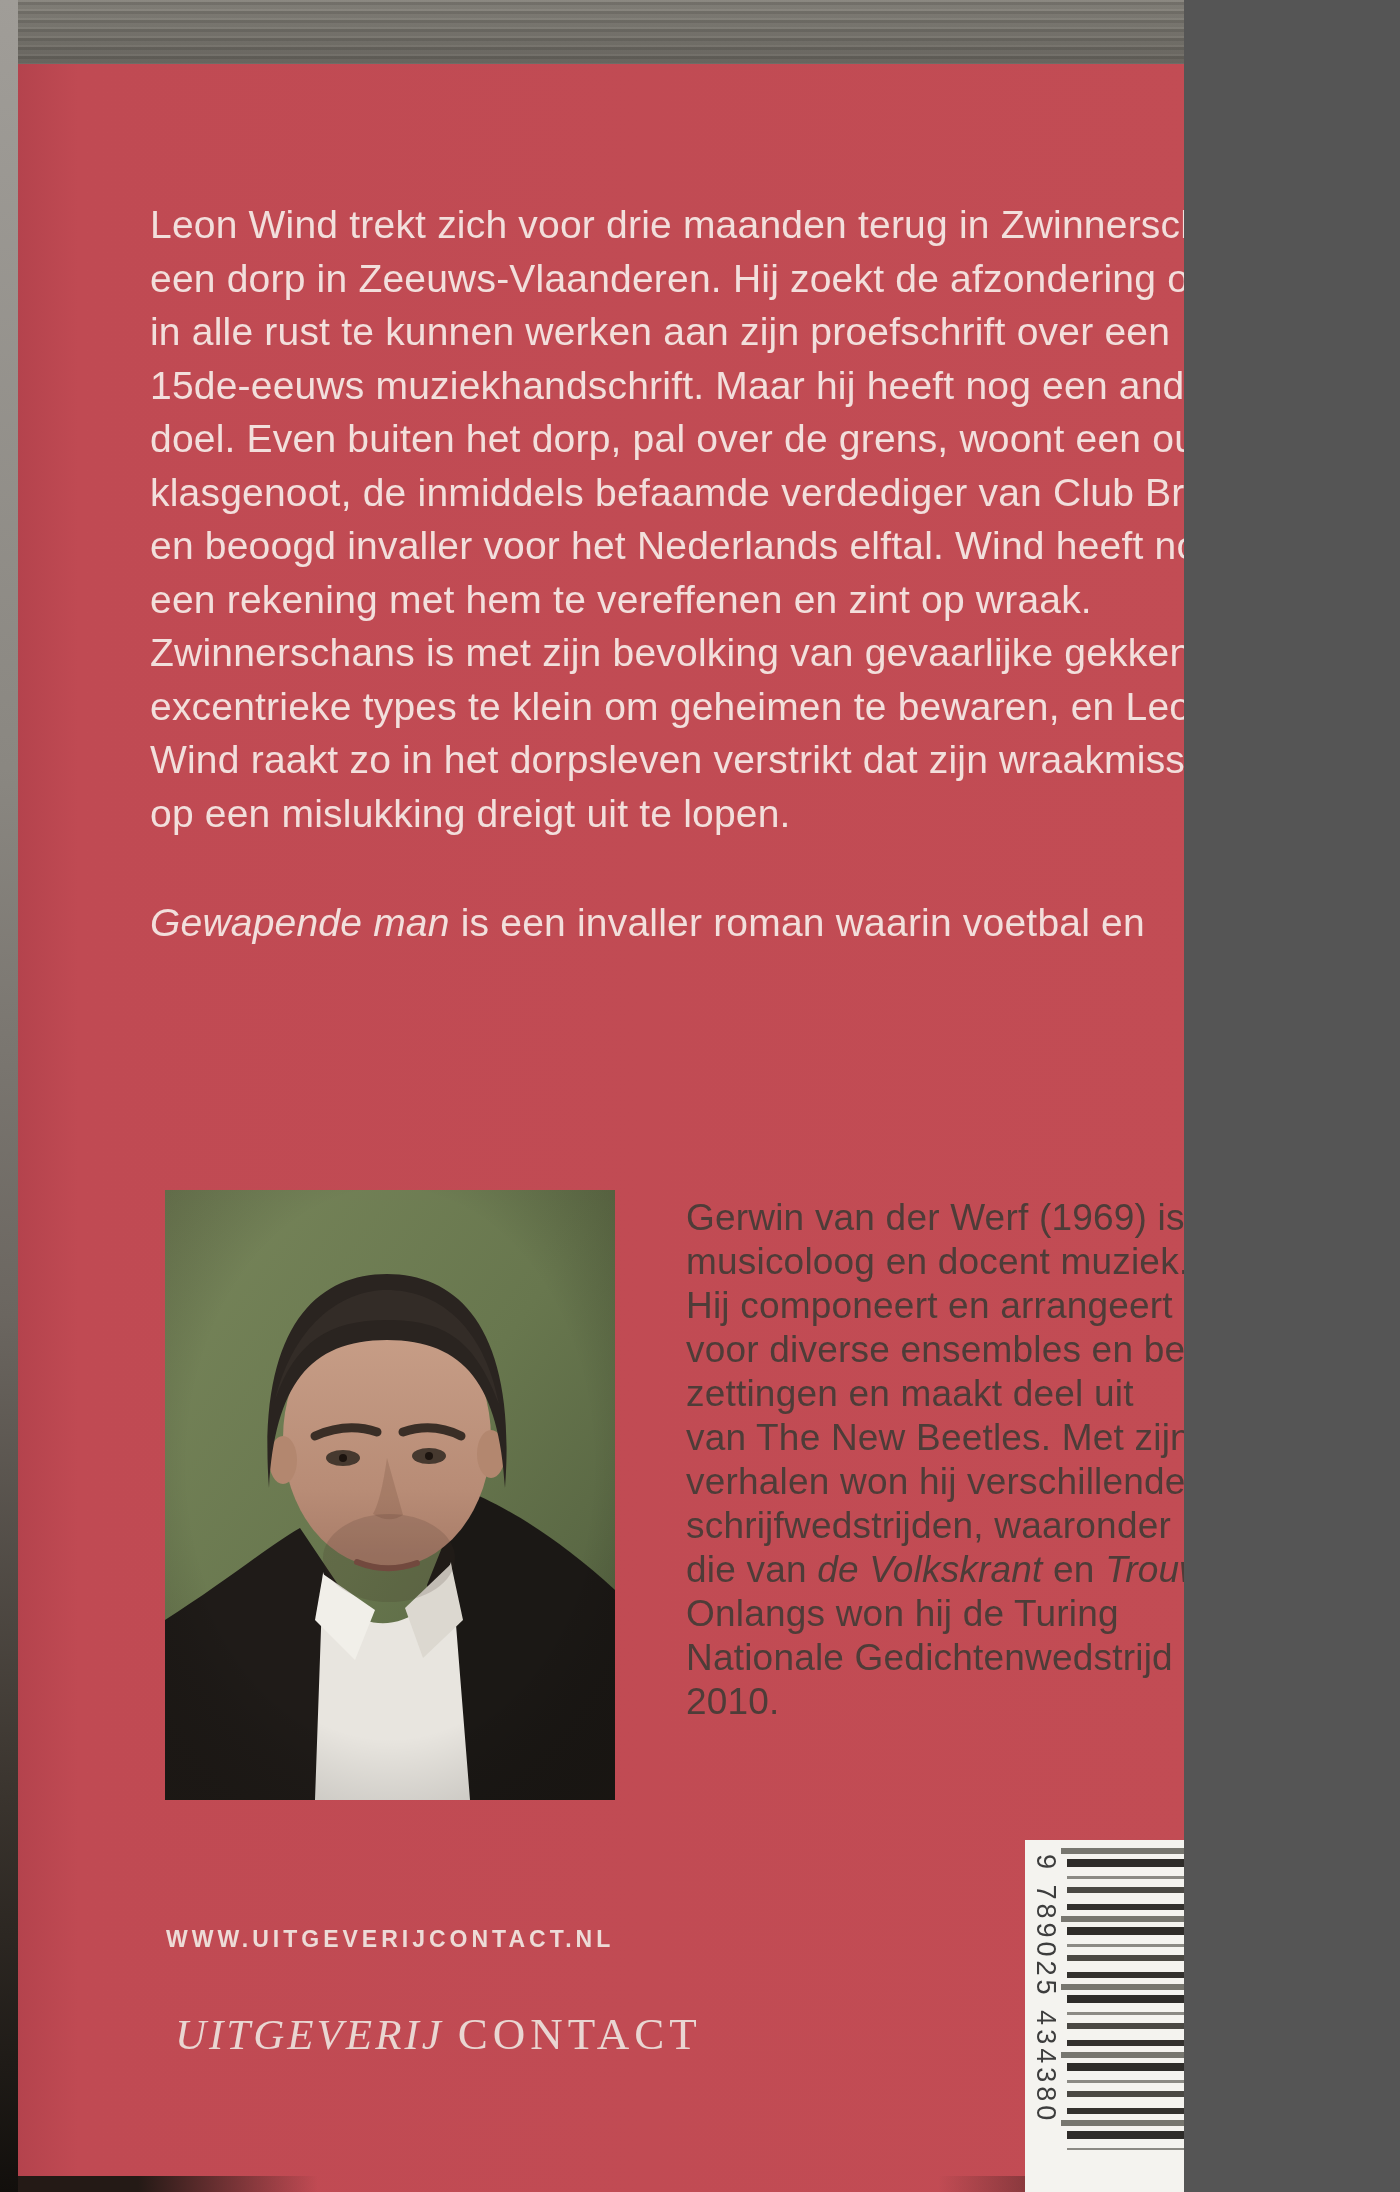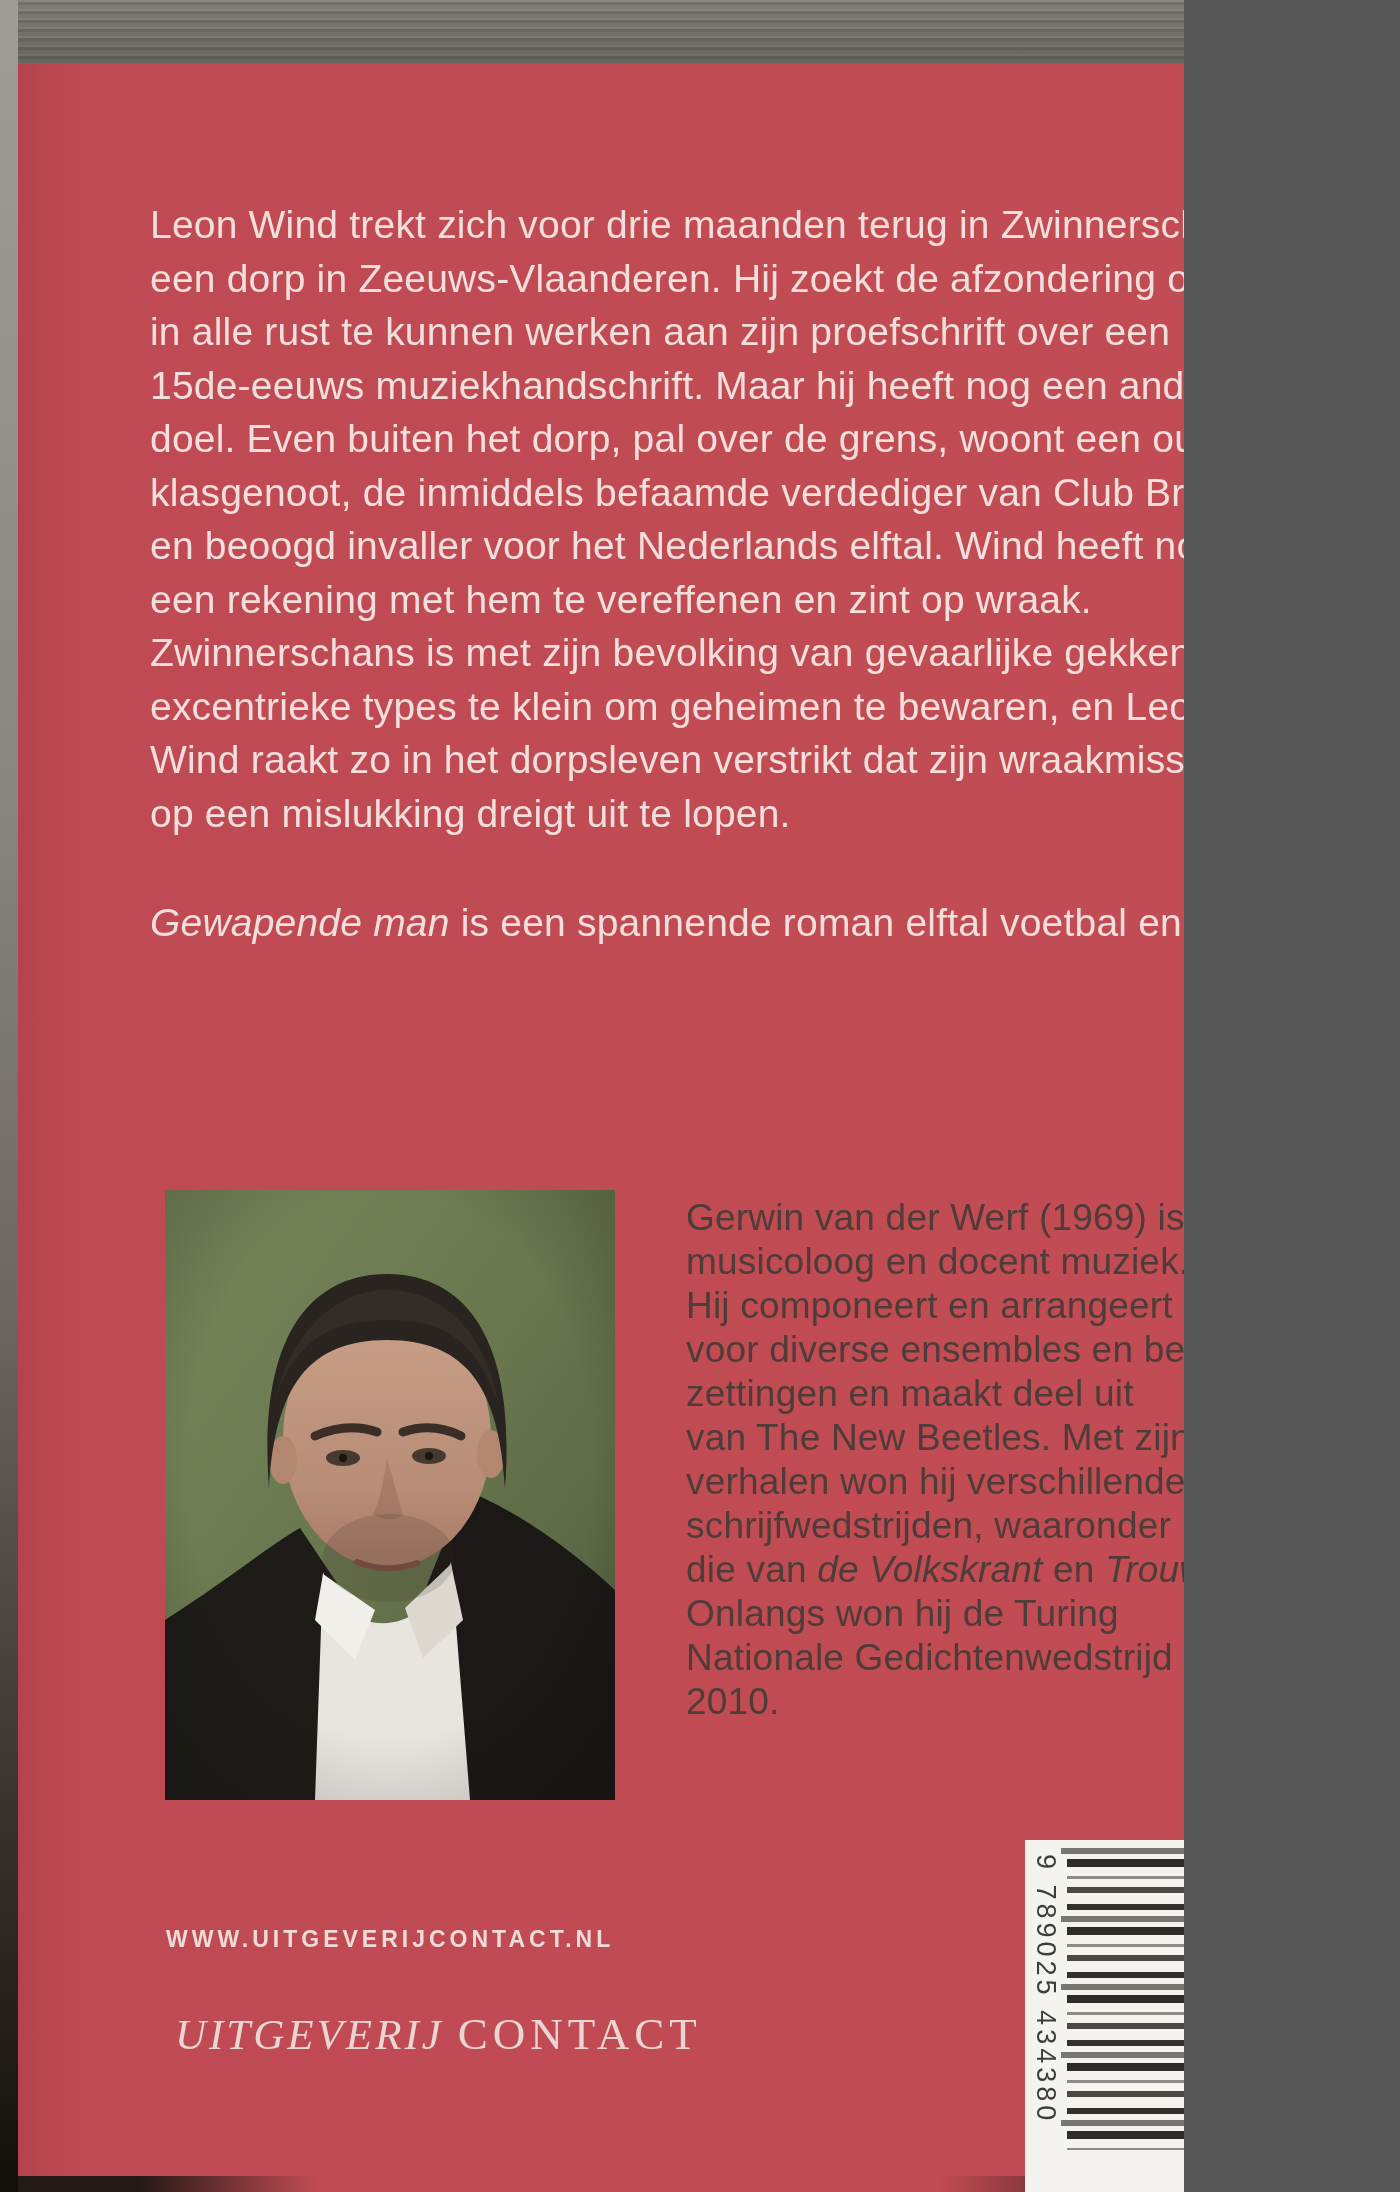--- a/index.html
+++ b/index.html
@@ -103,21 +103,21 @@
 doel. Even buiten het dorp, pal over de grens, woont een oud-
 klasgenoot, de inmiddels befaamde verdediger van Club Brugge
 en beoogd invaller voor het Nederlands elftal. Wind heeft nog
 een rekening met hem te vereffenen en zint op wraak.
 Zwinnerschans is met zijn bevolking van gevaarlijke gekken en
 excentrieke types te klein om geheimen te bewaren, en Leon
 Wind raakt zo in het dorpsleven verstrikt dat zijn wraakmissie
 op een mislukking dreigt uit te lopen.</div>
 
   <div class="blurb2">
-    <div><span class="italic">Gewapende man</span><span> is een spannende roman elftal voetbal en</span></div>
+    <div><span class="italic">Gewapende man</span><span> is een invaller roman waarin voetbal en</span></div>
   </div>
 
   <svg class="photo" viewBox="0 0 450 610" preserveAspectRatio="none">
     <defs>
       <linearGradient id="bgg" x1="0" y1="0" x2="1" y2="1">
         <stop offset="0" stop-color="#77855a"></stop>
         <stop offset="0.5" stop-color="#68774e"></stop>
         <stop offset="1" stop-color="#4f5c3c"></stop>
       </linearGradient>
       <radialGradient id="vig" cx="0.5" cy="0.45" r="0.75">

